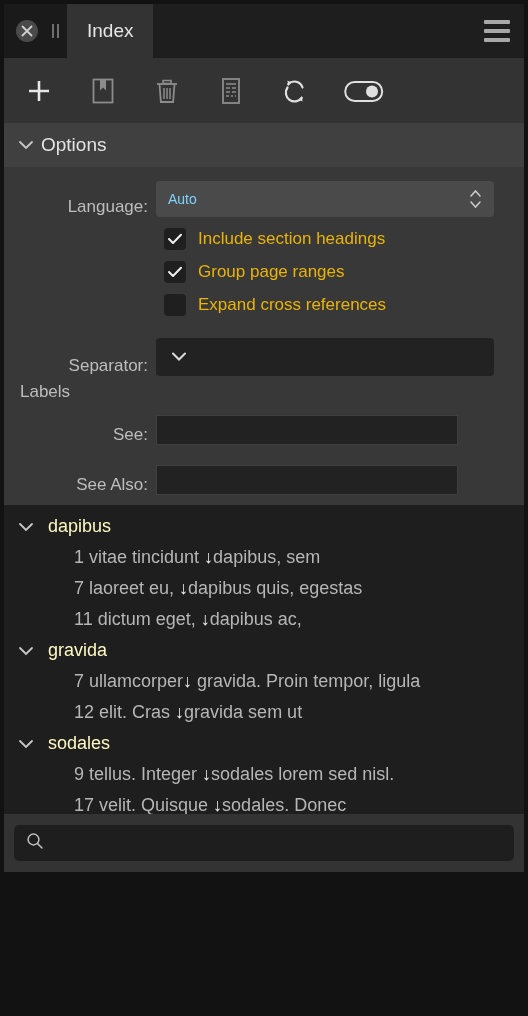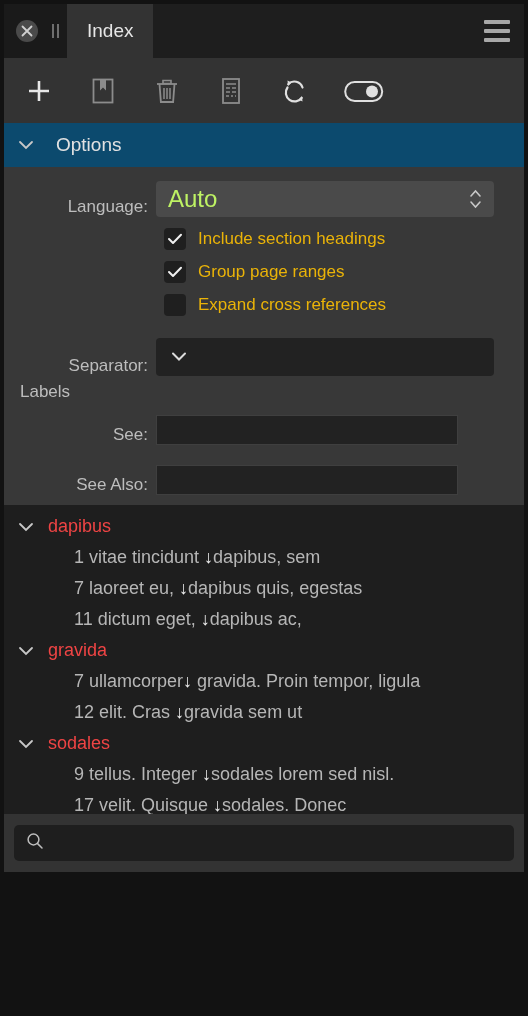--- a/index.html
+++ b/index.html
@@ -86,24 +86,24 @@
   .tb-btn {
     width: 34px; height: 34px;
     display: flex; align-items: center; justify-content: center;
     cursor: pointer;
   }
   .tb-btn svg { display: block; }
 
   
   .opt-header {
     flex: 0 0 44px;
-    background: #0c4a6e;
-    display: flex;
-    align-items: center;
-    gap: 22px;
+    background: #404040;
+    display: flex;
+    align-items: center;
+    gap: 7px;
     padding-left: 14px;
     cursor: pointer;
   }
   .opt-header .caret { color: #c8c8c8; display: flex; }
   .opt-header .title {
     font-size: 19px;
     color: #e2e2e2;
   }
 
   
@@ -130,21 +130,21 @@
     flex: 1;
     height: 36px;
     background: #4a4a4a;
     border-radius: 4px;
     display: flex;
     align-items: center;
     padding: 0 12px;
     position: relative;
     cursor: pointer;
   }
-  .select-box .val { font-size: 24px; color: #bef264; }
+  .select-box .val { font-size: 14px; color: #7dd3fc; }
   .select-box .stepper {
     position: absolute; right: 12px; top: 50%;
     transform: translateY(-50%);
     display: flex; flex-direction: column; gap: 3px;
   }
 
   .cb-row {
     display: flex;
     align-items: center;
     gap: 12px;
@@ -199,21 +199,21 @@
   }
   .group-head {
     display: flex;
     align-items: center;
     gap: 14px;
     padding: 5px 0 5px 14px;
     cursor: pointer;
   }
   .group-head .gname {
     font-size: 18px;
-    color: #ef4444;
+    color: #fef9c3;
   }
   .entry {
     font-size: 18px;
     color: #b6b6b6;
     padding: 5px 0 5px 70px;
     white-space: nowrap;
     cursor: pointer;
   }
   .entry .arrow { color: #f2f2f2; font-weight: bold; }
 

